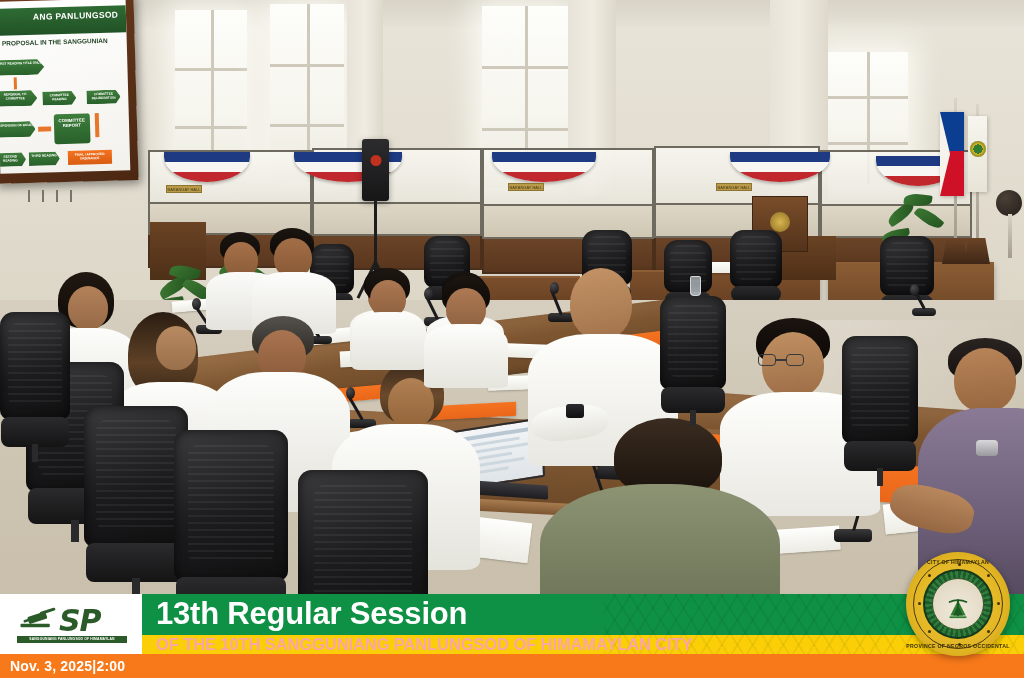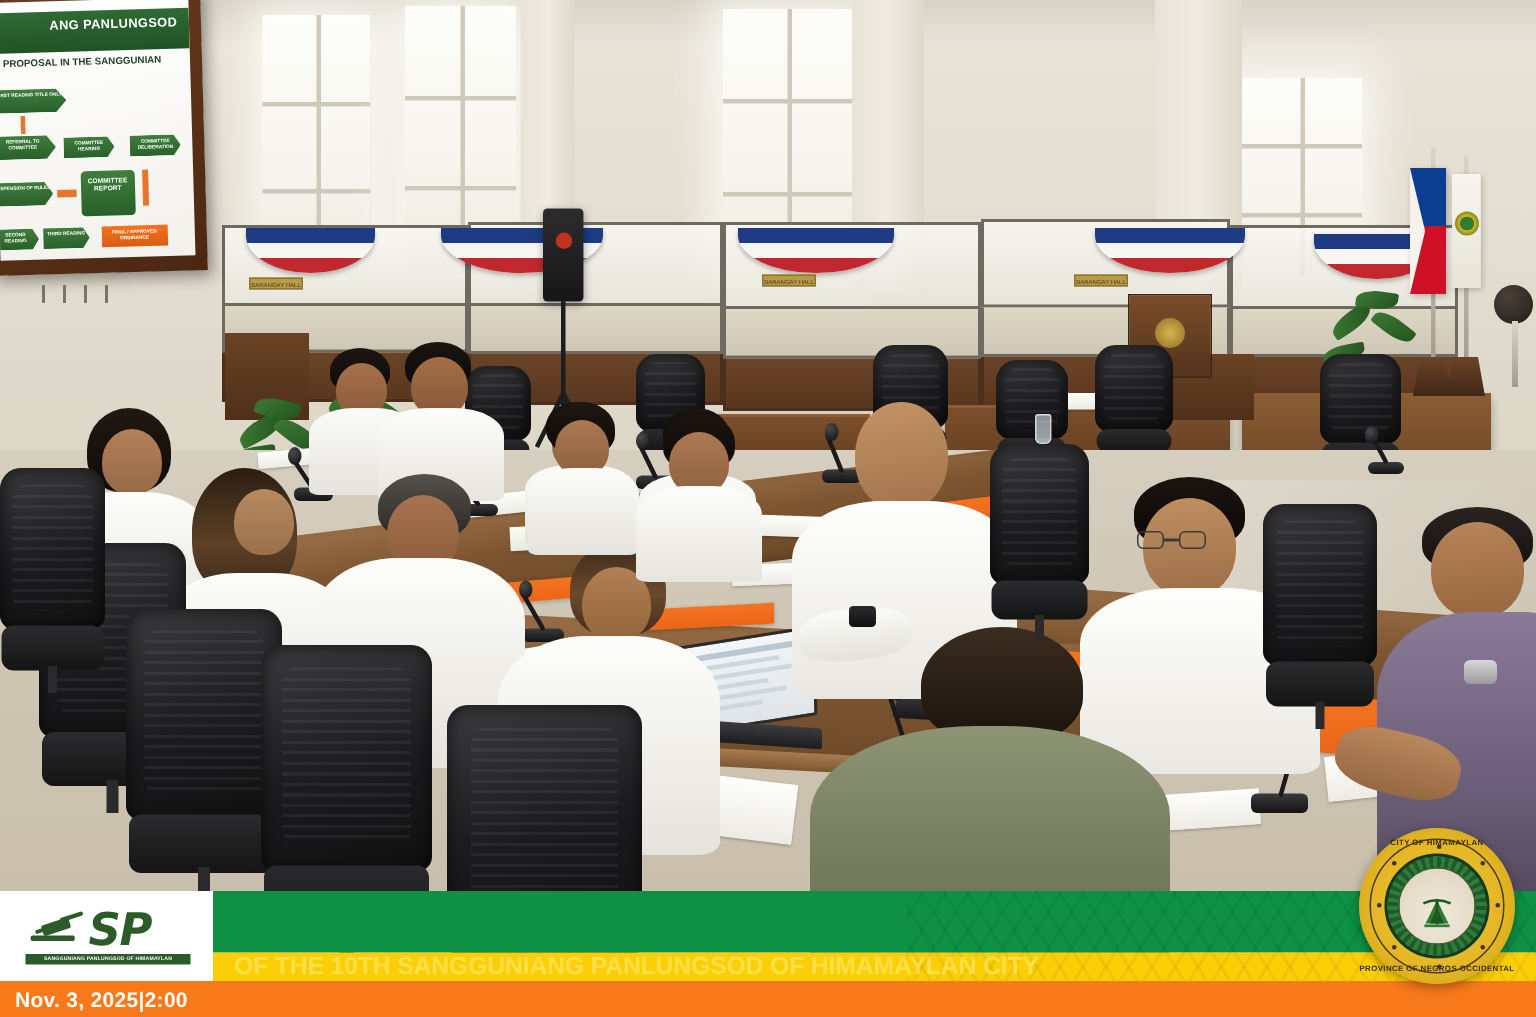--- a/index.html
+++ b/index.html
@@ -164,21 +164,21 @@
     color:#2c5b2a; font-style:italic; letter-spacing:-1px;
     font-family:"DejaVu Sans", sans-serif; }
   .sp-rule { position:absolute; left:6px; top:35px; width:110px; height:7px;
     background:#2c5b2a; }
   .sp-sub { position:absolute; left:6px; top:35px; width:110px; height:7px;
     color:#ffffff; font-size:3.4px; font-weight:bold; text-align:center; line-height:7px;
     letter-spacing:.15px; white-space:nowrap; overflow:hidden; }
   .title-main { position:absolute; left:156px; top:-1px; height:42px; line-height:42px;
     color:#ffffff; font-size:31px; font-weight:bold; letter-spacing:-.2px; white-space:nowrap; }
   .title-sub { position:absolute; left:156px; top:40px; height:21px; line-height:21px;
-    color:#fde047; font-size:16.5px; font-weight:bold; letter-spacing:-.1px; white-space:nowrap; }
+    color:#fca5a5; font-size:16.5px; font-weight:bold; letter-spacing:-.1px; white-space:nowrap; }
   .date-text { position:absolute; left:10px; top:60px; height:24px; line-height:24px;
     color:#ffffff; font-size:14px; font-weight:bold; letter-spacing:.2px; white-space:nowrap; }
 
   
   .seal { position:absolute; right:14px; bottom:22px; width:104px; height:104px; }
   .seal-ring { position:absolute; inset:0; border-radius:50%;
     background:radial-gradient(circle,#f2c938 0%,#e2b524 62%,#c79a14 100%);
     box-shadow:0 2px 7px rgba(0,0,0,.35); }
   .seal-ring2 { position:absolute; inset:7px; border-radius:50%;
     border:1.6px solid #4a3a0c; }
@@ -605,20 +605,21 @@
           <rect x="12" y="9" width="26" height="10" rx="2" fill="#2c5b2a" transform="rotate(-18 25 14)"></rect>
           <rect x="28" y="3" width="22" height="4" rx="2" fill="#2c5b2a" transform="rotate(-18 39 5)"></rect>
           <rect x="6" y="15" width="16" height="3.4" rx="1.6" fill="#2c5b2a" transform="rotate(-18 14 17)"></rect>
         </svg>
         <span class="sp-text">SP</span>
         <div class="sp-rule"></div>
         <div class="sp-sub">SANGGUNIANG PANLUNGSOD OF HIMAMAYLAN</div>
       </div>
     </div>
 
+    <div class="title-main">13th Regular Session</div>
     <div class="title-sub">OF THE 10TH SANGGUNIANG PANLUNGSOD OF HIMAMAYLAN CITY</div>
     <div class="date-text">Nov. 3, 2025|2:00</div>
   </div>
 
   <div class="seal">
     <div class="seal-ring"></div>
     <div class="seal-ring2"></div>
     <div class="seal-dots">
       <i style="left:50%;top:0;"></i>
         <i style="left:85%;top:14%;"></i>

